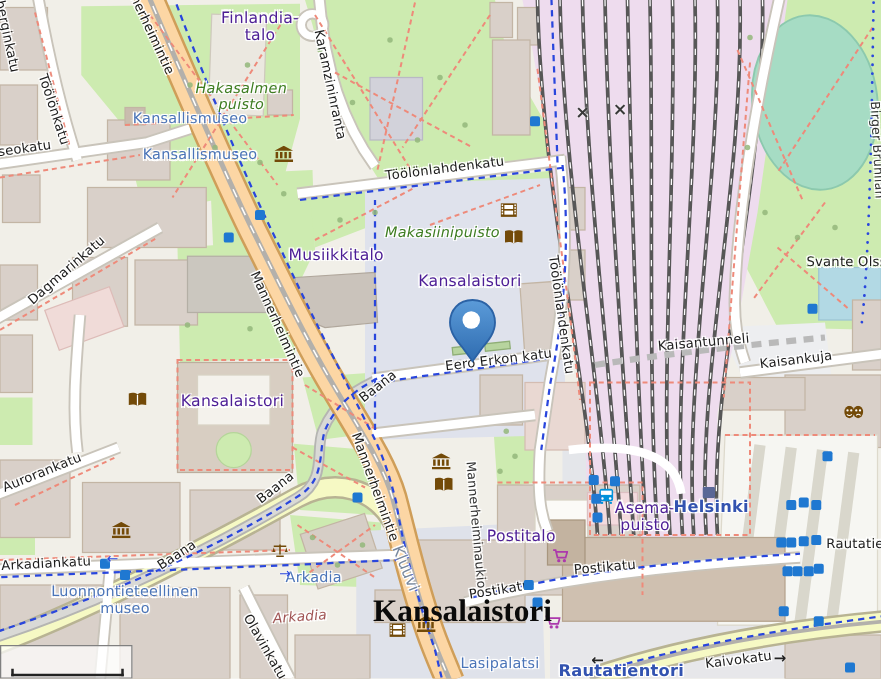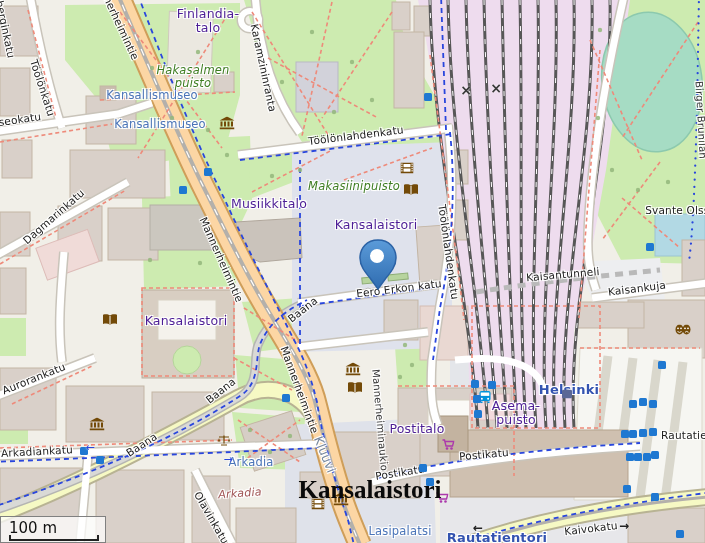--- a/index.html
+++ b/index.html
@@ -325,31 +325,33 @@
       <span class="lbl park-lbl" style="left: 354px; top: 186px; transform: translate(-50%, -50%) rotate(0deg);">Makasiinipuisto</span>
       <span class="lbl place" style="left: 269px; top: 204px; transform: translate(-50%, -50%) rotate(0deg);">Musiikkitalo</span>
       <span class="lbl place" style="left: 376px; top: 225px; transform: translate(-50%, -50%) rotate(0deg);">Kansalaistori</span>
       <span class="lbl street" style="left: 399px; top: 289px; transform: translate(-50%, -50%) rotate(-7deg);">Eero Erkon katu</span>
       <span class="lbl place" style="left: 186px; top: 321px; transform: translate(-50%, -50%) rotate(0deg);">Kansalaistori</span>
       <span class="lbl street" style="left: 303px; top: 310px; transform: translate(-50%, -50%) rotate(-38deg);">Baana</span>
       <span class="lbl street" style="left: 221px; top: 391px; transform: translate(-50%, -50%) rotate(-38deg);">Baana</span>
       <span class="lbl street" style="left: 142px; top: 445px; transform: translate(-50%, -50%) rotate(-33deg);">Baana</span>
       <span class="lbl street" style="left: 34px; top: 379px; transform: translate(-50%, -50%) rotate(-22deg);">Aurorankatu</span>
       <span class="lbl street" style="left: 37px; top: 452px; transform: translate(-50%, -50%) rotate(-3deg);">Arkadiankatu</span>
+      <span class="lbl poi" style="left: 100px; top: 480px; transform: translate(-50%, -50%) rotate(0deg);">Luonnontieteellinen
+museo</span>
       <span class="lbl poi" style="left: 251px; top: 462px; transform: translate(-50%, -50%) rotate(0deg);">Arkadia</span>
       <span class="lbl retail" style="left: 240px; top: 494px; transform: translate(-50%, -50%) rotate(-4deg);">Arkadia</span>
       <span class="lbl street" style="left: 211px; top: 518px; transform: translate(-50%, -50%) rotate(60deg);">Olavinkatu</span>
       <span class="lbl district" style="left: 324px; top: 455px; transform: translate(-50%, -50%) rotate(68deg);">Kluuvi</span>
       <span class="lbl street-sm" style="left: 380px; top: 420px; transform: translate(-50%, -50%) rotate(85deg);">Mannerheiminaukio</span>
       <span class="lbl place" style="left: 417px; top: 429px; transform: translate(-50%, -50%) rotate(0deg);">Postitalo</span>
       <span class="lbl street" style="left: 400px; top: 473px; transform: translate(-50%, -50%) rotate(-9deg);">Postikatu</span>
       <span class="lbl street" style="left: 484px; top: 455px; transform: translate(-50%, -50%) rotate(-5deg);">Postikatu</span>
       <span class="lbl place" style="left: 516px; top: 413px; transform: translate(-50%, -50%) rotate(0deg);">Asema-
 puisto</span>
-      <span class="lbl station" style="left: 569px; top: 390px; transform: translate(-50%, -50%) rotate(0deg);">Helsinki</span>
+      <span class="lbl station" style="left: 569px; top: 407px; transform: translate(-50%, -50%) rotate(0deg);">Helsinki</span>
       <span class="lbl street" style="left: 563px; top: 275px; transform: translate(-50%, -50%) rotate(-5deg);">Kaisantunneli</span>
       <span class="lbl street" style="left: 637px; top: 289px; transform: translate(-50%, -50%) rotate(-7deg);">Kaisankuja</span>
       <span class="lbl street" style="left: 689px; top: 211px; transform: translate(-50%, -50%) rotate(0deg);">Svante Olssonin</span>
       <span class="lbl street-sm" style="left: 701px; top: 120px; transform: translate(-50%, -50%) rotate(87deg);">Birger Brunilan</span>
       <span class="lbl street" style="left: 702px; top: 436px; transform: translate(-50%, -50%) rotate(0deg);">Rautatieasema</span>
       <span class="lbl street" style="left: 591px; top: 529px; transform: translate(-50%, -50%) rotate(-7deg);">Kaivokatu</span>
       <span class="lbl poi" style="left: 400px; top: 531px; transform: translate(-50%, -50%) rotate(0deg);">Lasipalatsi</span>
       <span class="lbl station" style="left: 497px; top: 538px; transform: translate(-50%, -50%) rotate(0deg);">Rautatientori</span>
     </div>
   <div id="icons-layer">
@@ -488,18 +490,17 @@
       <linearGradient id="ping" x1="0" y1="0" x2="0" y2="1">
         <stop offset="0" stop-color="#5b9bd9"></stop>
           <stop offset="1" stop-color="#2f6cb0"></stop>
       </linearGradient>
     </defs>
     <path d="M20 1 C9 1 2 9 2 19 C2 27 7 33 12 39 L20 50 L28 39 C33 33 38 27 38 19 C38 9 31 1 20 1 Z" fill="url(#ping)" stroke="#2b62a5" stroke-width="1.5"></path>
     <circle cx="19" cy="17" r="7" fill="#ffffff"></circle>
   </svg>
 
   <div id="scale-bar">
-    <div class="txt">100 m</div>
     <div class="bar"></div>
   </div>
 
   <div id="caption-title" class="caption">Kansalaistori</div>
 </div>
 
 </body></html>

